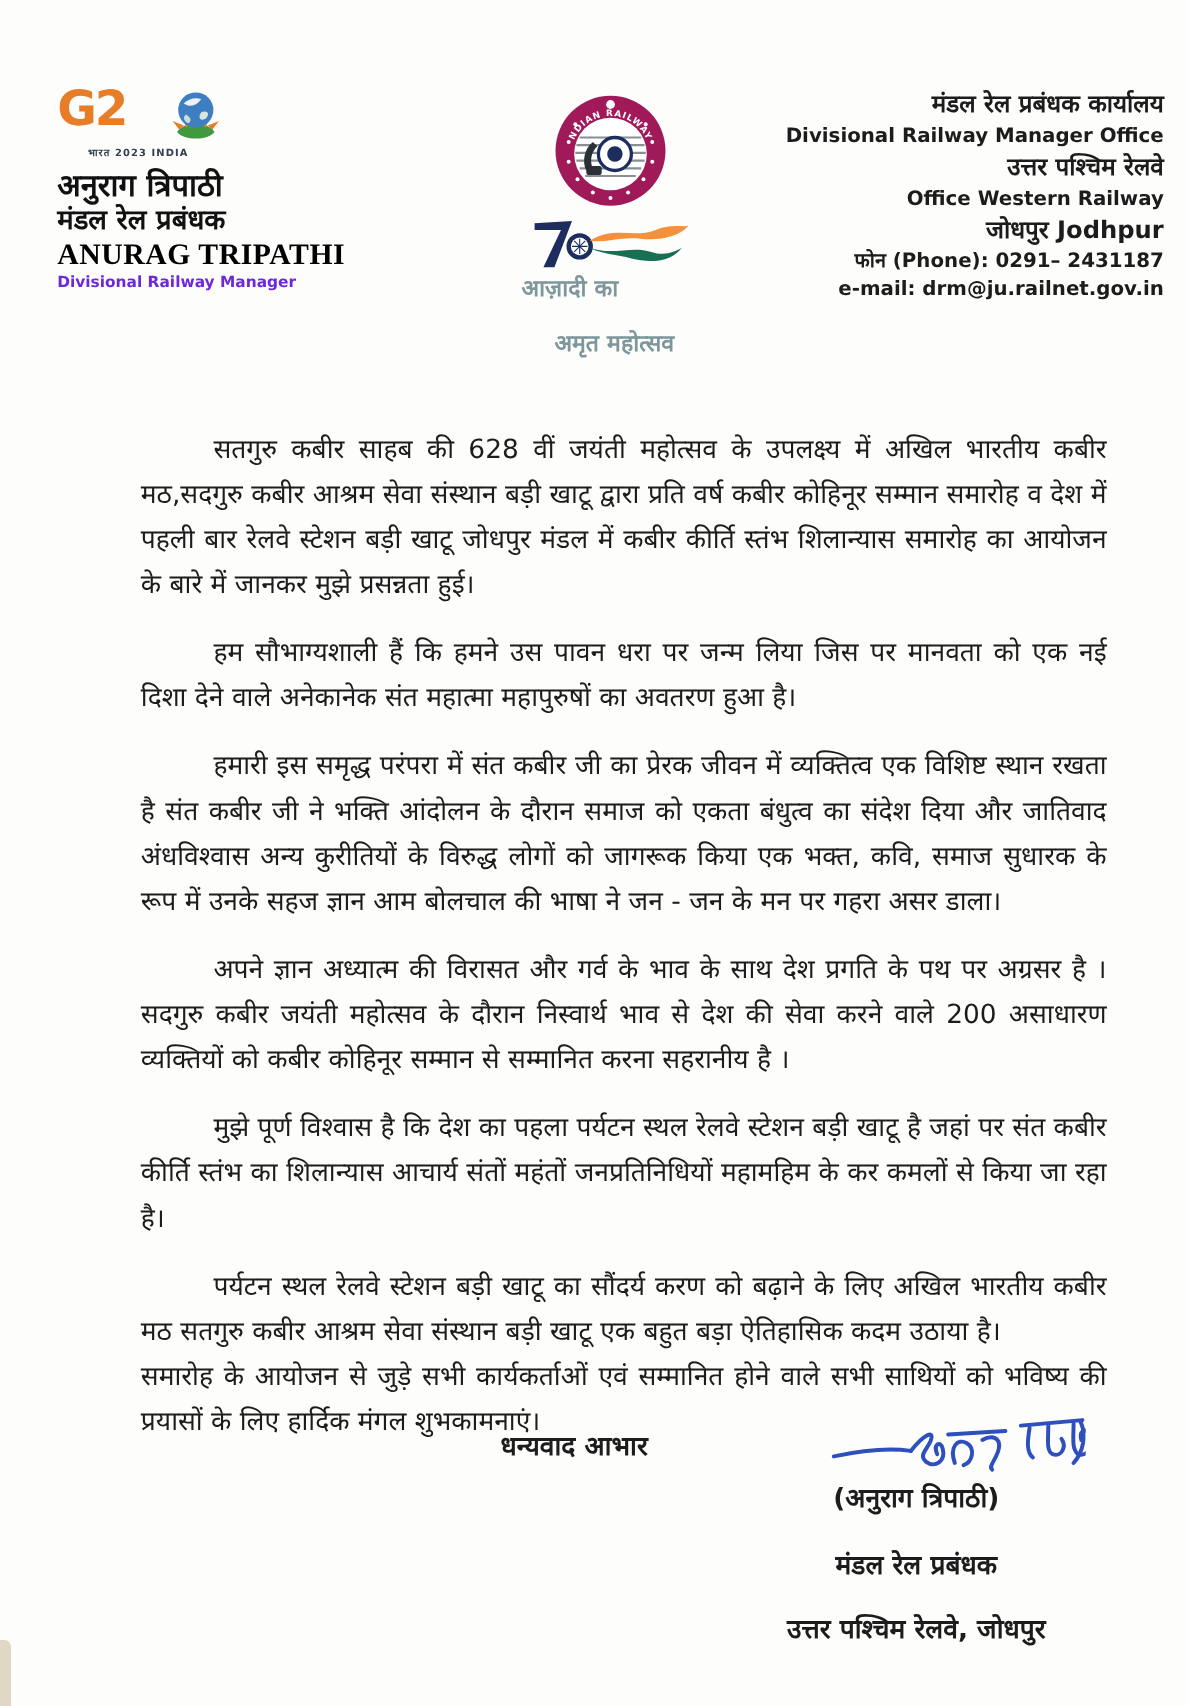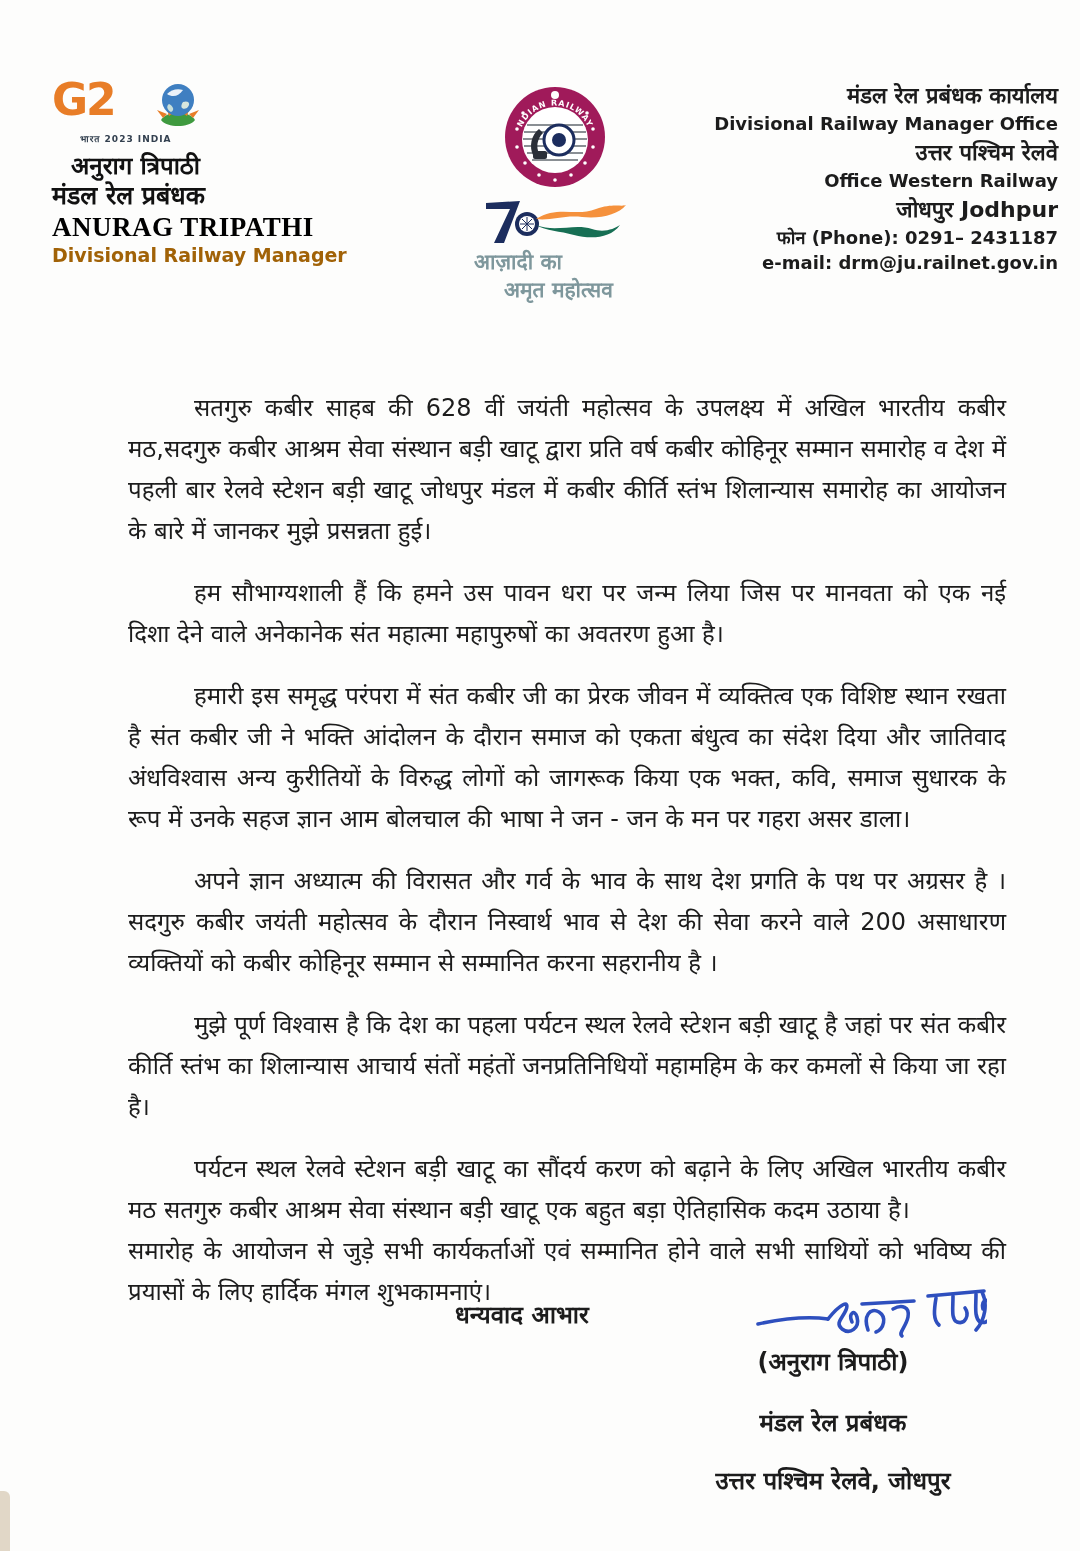--- a/index.html
+++ b/index.html
@@ -8,31 +8,31 @@
   .page {
     position:relative; width:1080px; height:1551px; margin:0 auto;
     background:#fdfdfc; overflow:hidden; color:#1c1c1c;
   }
   
   .hdr-left { position:absolute; left:52px; top:78px; width:330px; }
   .g20 { display:flex; align-items:flex-start; height:58px; position:relative;gap:40px; }
   .g20-text { font-size:44px; font-weight:bold; color:#e87d27; letter-spacing:-2px; line-height:1; font-family:"DejaVu Sans", sans-serif; }
   .g20-globe { margin-left:-2px; margin-top:2px; }
   .g20-sub { font-size:9px; color:#33404f; font-weight:bold; margin-top:-4px; margin-left:28px; letter-spacing:1px; }
-  .hdr-name-hi { font-size:24px; font-weight:bold; color:#111; margin-top:8px; line-height:1.15;margin-left:19px; }
+  .hdr-name-hi { font-size:28px; font-weight:bold; color:#111; margin-top:8px; line-height:1.15; }
   .hdr-title-hi { font-size:25px; font-weight:bold; color:#111; line-height:1.2; }
   .hdr-name-en { font-size:27px; font-weight:bold; color:#000; letter-spacing:0.5px; line-height:1.25; font-family:"Liberation Serif", serif; }
-  .hdr-title-en { font-size:19px; font-weight:bold; color:#a16207; line-height:1.2; }
+  .hdr-title-en { font-size:14px; font-weight:bold; color:#6d28d9; line-height:1.2; }
   .hdr-center { position:absolute; left:470px; top:85px; width:170px; text-align:center; }
   .hdr-right { position:absolute; right:22px; top:80px; width:400px; text-align:right; line-height:1.42; }
   .hdr-right .hi { font-size:22px; font-weight:bold; }
   .hdr-right .en { font-size:18px; font-weight:bold; }
   .amrit-75 { margin:4px auto 0 auto; display:block; }
   .amrit-t1 { font-size:21px; color:#7e979c; font-weight:bold; text-align:left; margin-left:4px; margin-top:2px; }
-  .amrit-t2 { font-size:21px; color:#7e979c; font-weight:bold; text-align:left; margin-left:34px; }
+  .amrit-t2 { font-size:21px; color:#7e979c; font-weight:bold; text-align:left; margin-left:34px;margin-top:22px; }
   
   .saluto { position:absolute; left:106px; top:296px; font-size:24px; font-weight:600; line-height:1.75; }
   .body-text { position:absolute; left:128px; top:388px; width:878px; }
   .para { font-size:24px; line-height:41px; text-align:justify; margin-bottom:21px; font-weight:500; }
   .para.indent { text-indent:66px; }
   .closing { position:absolute; left:455px; top:1297px; font-size:24px; font-weight:600; }
   .sig-svg { position:absolute; left:752px; top:1272px; }
   .sig-block { position:absolute; left:688px; top:1344px; width:290px; text-align:center; }
   .sig-name { font-size:24px; font-weight:bold; margin-bottom:28px; }
   .sig-title { font-size:24px; font-weight:600; margin-bottom:25px; }

